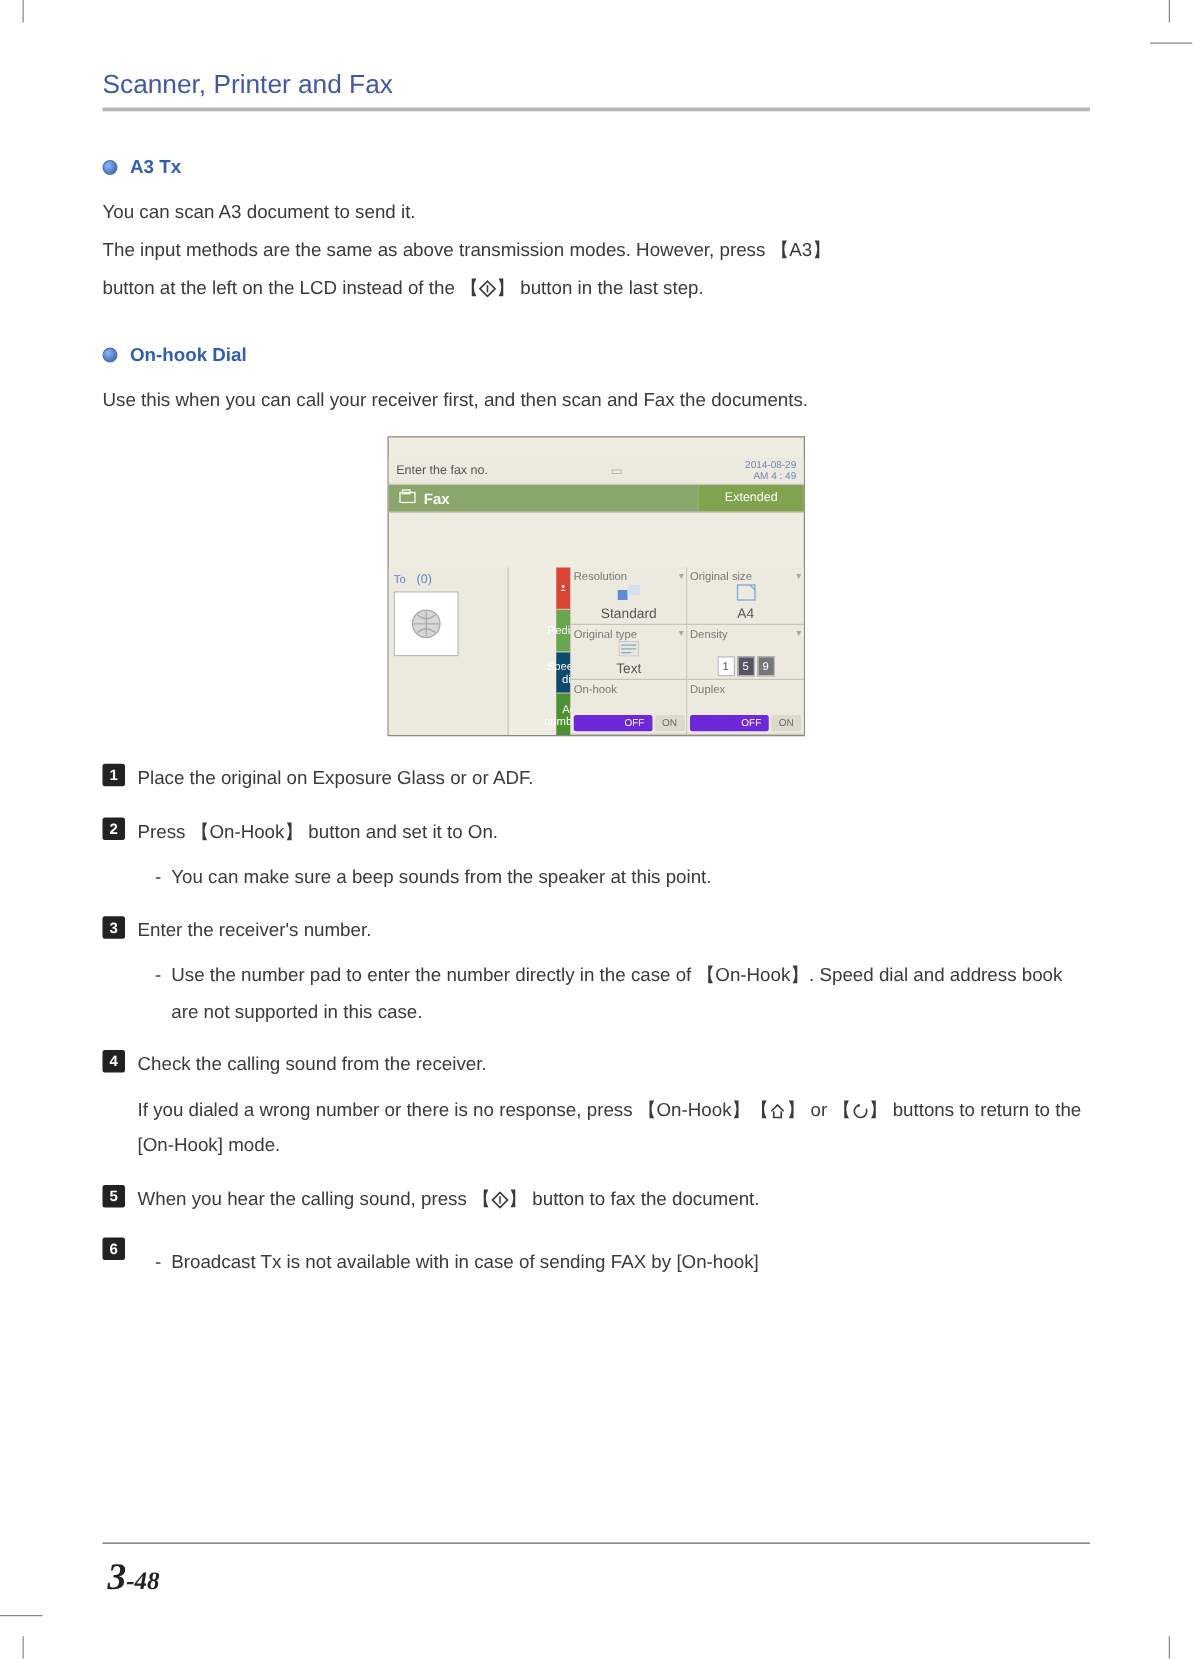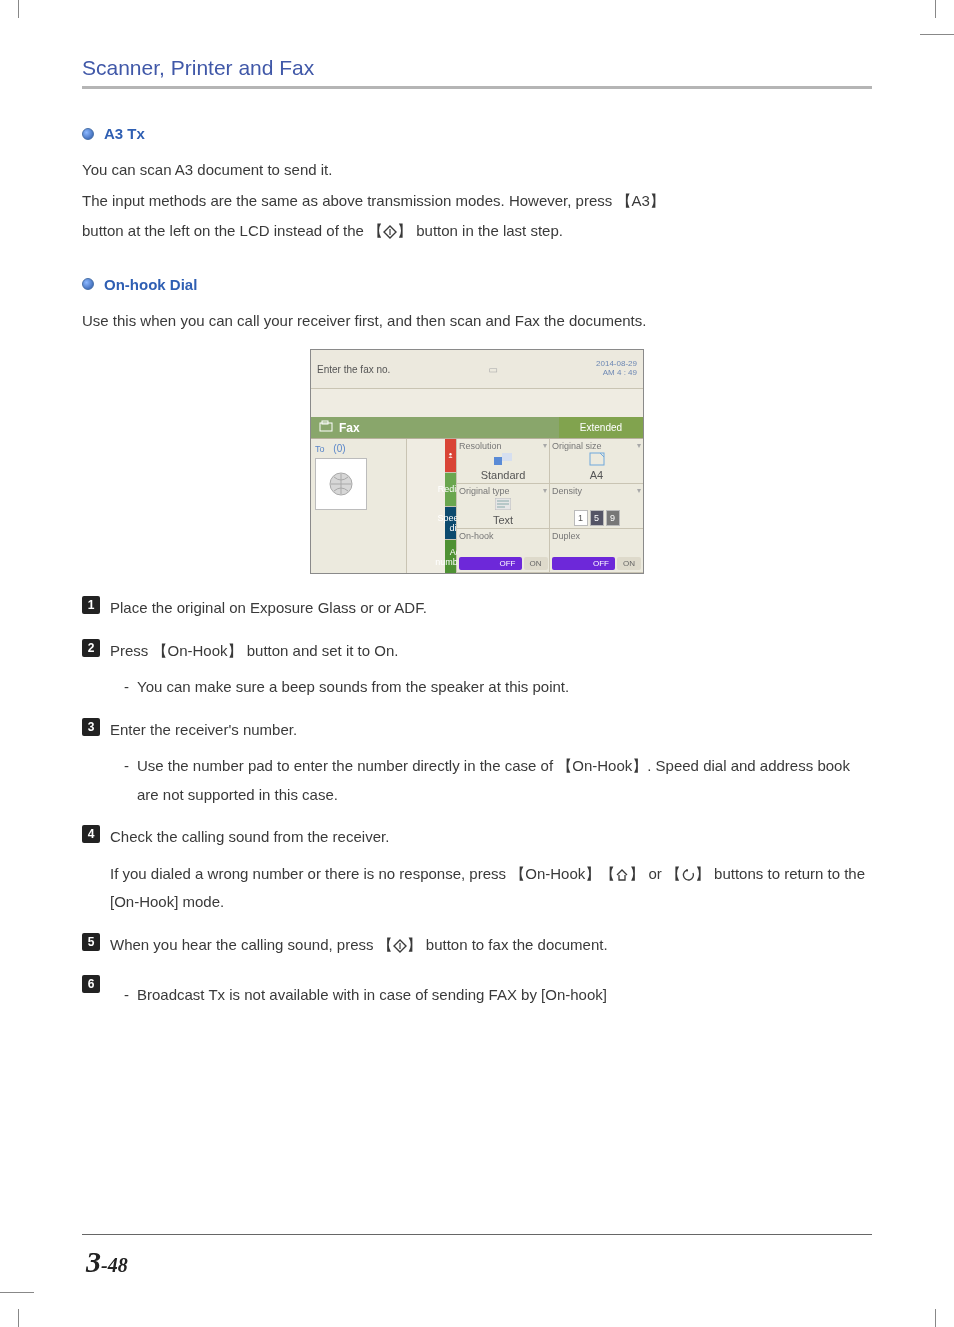--- a/index.html
+++ b/index.html
@@ -57,32 +57,32 @@
     margin: 14px auto 20px auto;
     border: 1px solid #8a8a8a;
     font-size: 10px;
     color: #555;
     background: #efece2;
   }
   .ui-top {
     display: flex;
     justify-content: space-between;
     align-items: center;
-    height: 39px;
+    height: 22px;
     padding: 4px 6px;
     background: #ece9de;
     border-bottom: 1px solid #c9c4b3;
+    margin-top: 16px;
   }
   .ui-top-mid { color:#aaa; }
   .ui-top-right { text-align: right; font-size: 8px; color:#6d88b4; line-height: 1.1; }
   .ui-title-row {
     display: flex;
     background: #dedacb;
     border-bottom: 1px solid #b6b09c;
-    margin-top: 28px;
   }
   .ui-title-left {
     flex: 1;
     display: flex;
     align-items: center;
     gap: 6px;
     background: #89a66b;
     color: #fff;
     padding: 3px 8px;
     font-weight: bold;
@@ -90,21 +90,21 @@
   }
   .ui-title-right {
     width: 84px;
     background: #81a34e;
     color: #fff;
     display: flex;
     align-items: center;
     justify-content: center;
     font-size: 10px;
   }
-  .ui-body { display: flex; }
+  .ui-body { display: flex; margin-top: 44px; }
   .ui-col1 {
     width: 96px;
     border-right: 1px solid #c9c4b3;
     padding: 4px;
     background: #eceade;
     position: relative;
     min-height: 134px;
   }
   .ui-to { font-size: 9px; color:#5a86c9; }
   .ui-to-count { color:#5a86c9; margin-left: 6px; }

